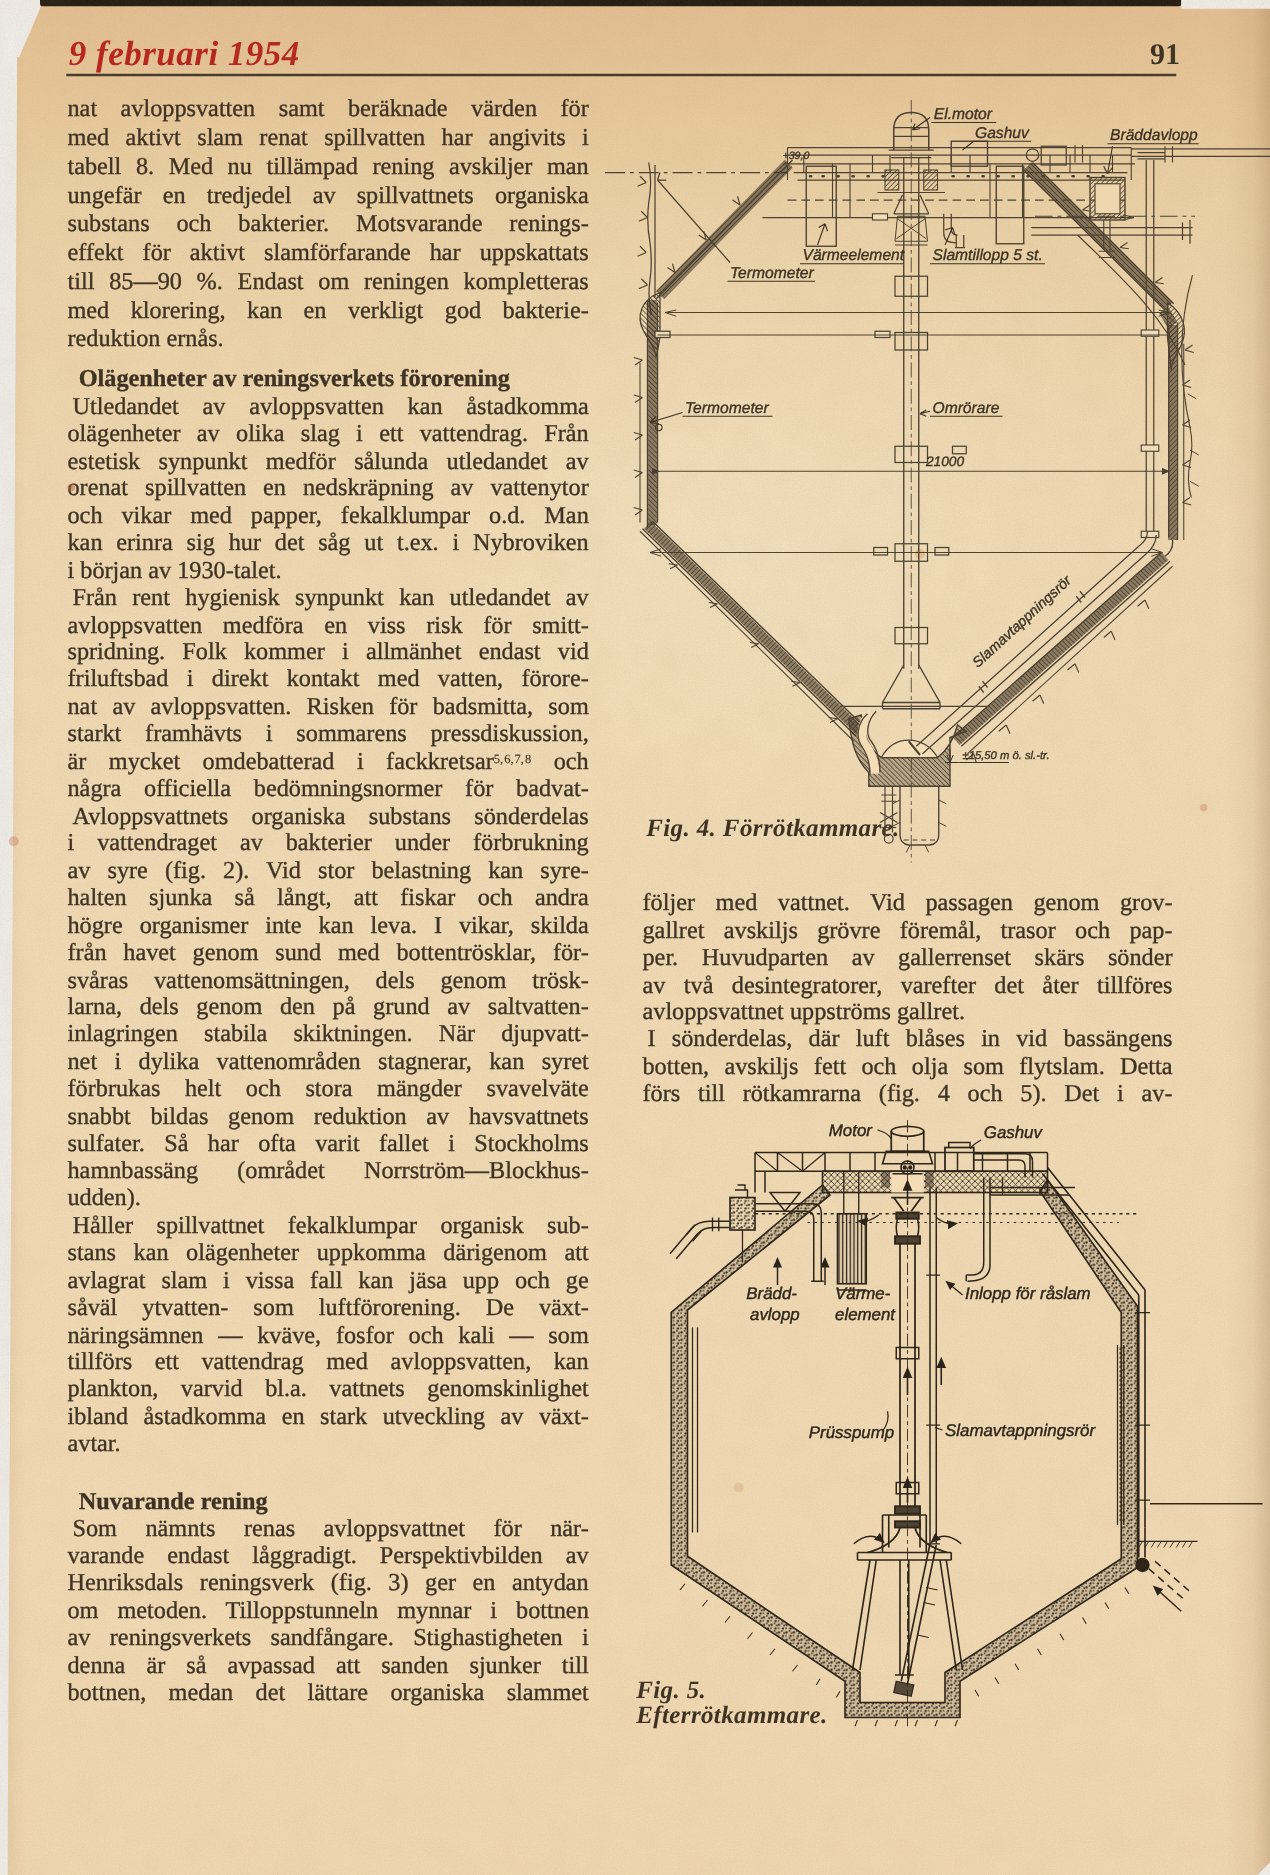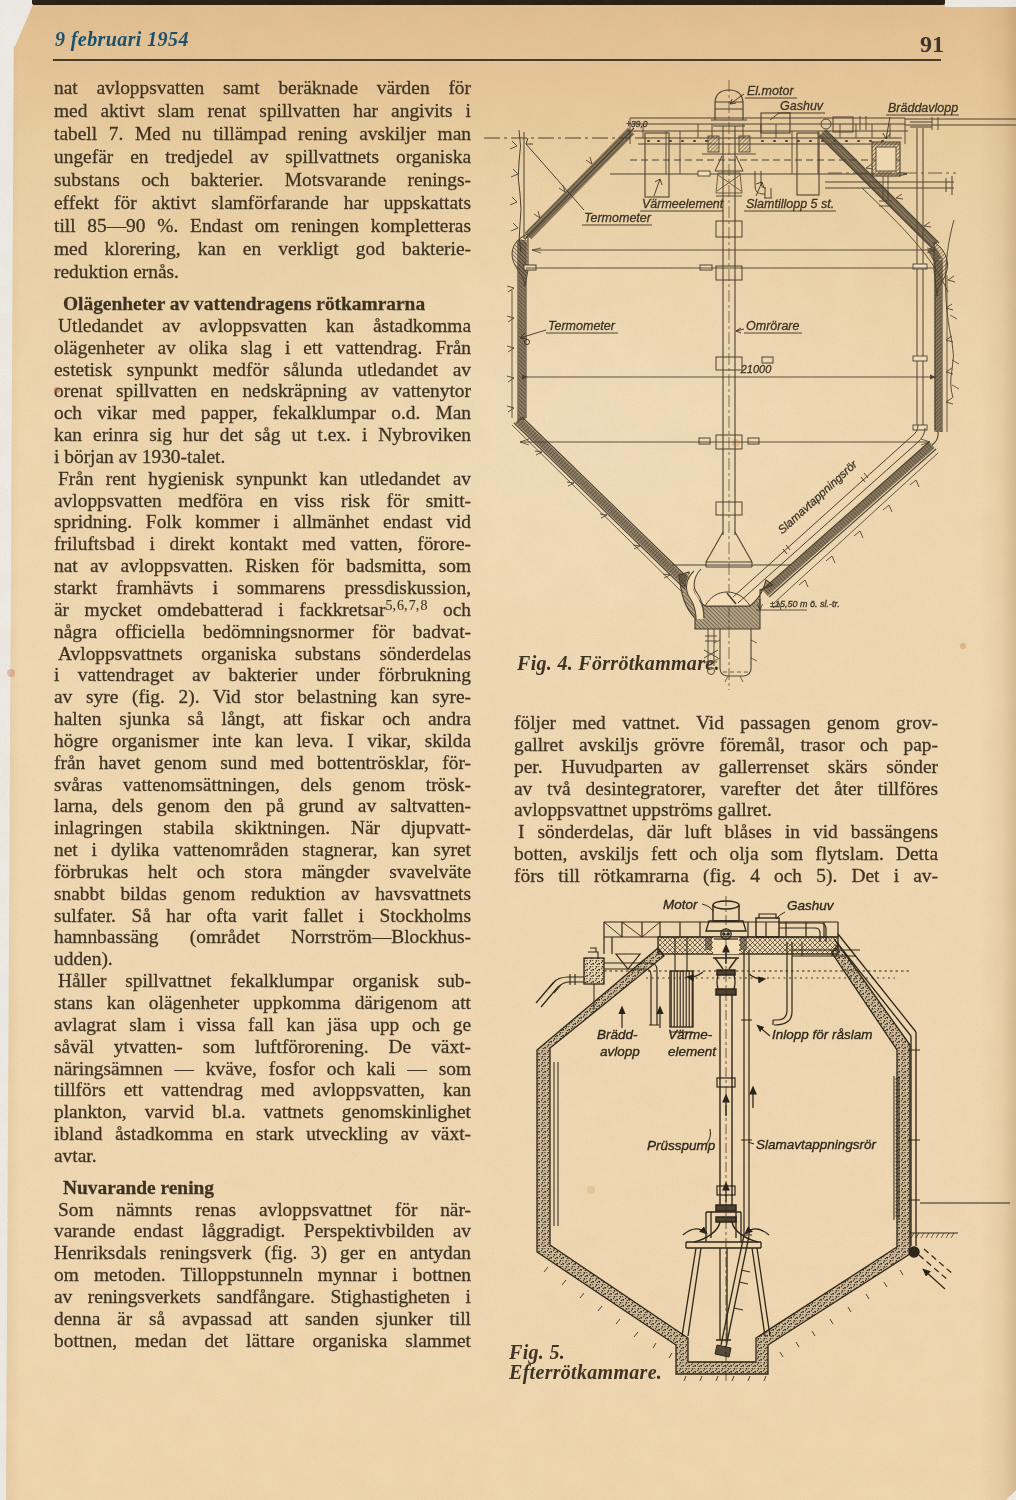--- a/index.html
+++ b/index.html
@@ -8,32 +8,32 @@
 .paper{position:absolute;left:0;top:0;width:1016px;height:1500px;clip-path:polygon(14px 0,1016px 0,1016px 1500px,6px 1500px);
  background:
   radial-gradient(ellipse 540px 400px at 58% 28%, rgba(255,246,222,0.30), rgba(255,246,222,0) 70%),
   linear-gradient(90deg, rgba(140,90,50,0.13) 0, rgba(140,90,50,0) 20px),
   linear-gradient(270deg, rgba(120,75,40,0.22) 0, rgba(140,90,50,0.08) 14px, rgba(140,90,50,0) 36px),
   linear-gradient(180deg,#e6c294 0,#eac99c 60px,#efd5aa 160px,#f3dcb6 380px,#f5dfba 650px,#f5dfba 950px,#f5deb9 1250px,#f4dcb6 1500px);
 }
 .whitewedge{position:absolute;left:13px;top:0;width:22px;height:46px;background:#f3f2f0;
  clip-path:polygon(0 0,100% 0,10% 100%,0 100%);}
 .topband{position:absolute;left:32px;top:0;height:5px;width:913px;background:#1b150c;border-radius:0 0 2px 2px}
-.hdr{position:absolute;font-style:italic;font-weight:bold;font-size:20px;letter-spacing:0.4px;color:#0c4a6e}
+.hdr{position:absolute;font-style:italic;font-weight:bold;font-size:28px;letter-spacing:0.4px;color:#b91c1c}
 .pagenum{position:absolute;font-weight:bold;font-size:24px;color:#33291c}
 .rule{position:absolute;background:#3d3424;height:2px}
 
 .col{position:absolute;font-size:19.4px;color:#33291c;-webkit-text-stroke:0.28px #33291c}
 .ln{height:21.85px;line-height:21.85px;text-align:justify;text-align-last:justify}
 .p1 .ln{height:23.0px;line-height:23.0px}
 .end{text-align-last:left}
 .ind{text-indent:4px}
 .h{font-weight:bold;text-indent:9px;text-align-last:left}
 .mt{margin-top:10px}
-sup{font-size:14px;-webkit-text-stroke:0.1px #33291c;line-height:0;vertical-align:baseline;position:relative;top:-0.45em}
+sup{font-size:10px;-webkit-text-stroke:0.1px #33291c;line-height:0;vertical-align:baseline;position:relative;top:-0.45em}
 
 .figcap{position:absolute;font-weight:bold;font-style:italic;font-size:20px;color:#33291c;letter-spacing:0.3px}
 
 .grain{position:absolute;left:0;top:0;width:1016px;height:1500px;pointer-events:none}
 </style>
 </head>
 <body>
 <div id="page">
 
 <div class="paper"></div>
@@ -49,30 +49,30 @@
 <div class="hdr" style="left:55px;top:28px">9 februari 1954</div>
 
 <div class="pagenum" style="left:920px;top:31px">91</div>
 
 <div class="rule" style="left:53px;top:59px;width:888px"></div>
 
 <div class="col" style="left:54px;top:76px;width:417px">
 <div class="p1">
 <div class="ln">nat avloppsvatten samt beräknade värden för</div>
 <div class="ln">med aktivt slam renat spillvatten har angivits i</div>
-<div class="ln">tabell 7. Med nu tillämpad rening avskiljer man</div>
+<div class="ln">tabell 8. Med nu tillämpad rening avskiljer man</div>
 <div class="ln">ungefär en tredjedel av spillvattnets organiska</div>
 <div class="ln">substans och bakterier. Motsvarande renings-</div>
 <div class="ln">effekt för aktivt slamförfarande har uppskattats</div>
 <div class="ln">till 85—90 %. Endast om reningen kompletteras</div>
 <div class="ln">med klorering, kan en verkligt god bakterie-</div>
 <div class="ln end">reduktion ernås.</div>
 </div>
 
-<div class="ln h mt">Olägenheter av vattendragens rötkamrarna</div>
+<div class="ln h mt">Olägenheter av reningsverkets förorening</div>
 <div class="ln ind">Utledandet av avloppsvatten kan åstadkomma</div>
 <div class="ln">olägenheter av olika slag i ett vattendrag. Från</div>
 <div class="ln">estetisk synpunkt medför sålunda utledandet av</div>
 <div class="ln">orenat spillvatten en nedskräpning av vattenytor</div>
 <div class="ln">och vikar med papper, fekalklumpar o.d. Man</div>
 <div class="ln">kan erinra sig hur det såg ut t.ex. i Nybroviken</div>
 <div class="ln end">i början av 1930-talet.</div>
 <div class="ln ind">Från rent hygienisk synpunkt kan utledandet av</div>
 <div class="ln">avloppsvatten medföra en viss risk för smitt-</div>
 <div class="ln">spridning. Folk kommer i allmänhet endast vid</div>
@@ -99,21 +99,21 @@
 <div class="ln ind">Håller spillvattnet fekalklumpar organisk sub-</div>
 <div class="ln">stans kan olägenheter uppkomma därigenom att</div>
 <div class="ln">avlagrat slam i vissa fall kan jäsa upp och ge</div>
 <div class="ln">såväl ytvatten- som luftförorening. De växt-</div>
 <div class="ln">näringsämnen — kväve, fosfor och kali — som</div>
 <div class="ln">tillförs ett vattendrag med avloppsvatten, kan</div>
 <div class="ln">plankton, varvid bl.a. vattnets genomskinlighet</div>
 <div class="ln">ibland åstadkomma en stark utveckling av växt-</div>
 <div class="ln end">avtar.</div>
 
-<div class="ln h mt" style="margin-top:10px">Nuvarande rening</div>
+<div class="ln h mt" style="margin-top:24px">Nuvarande rening</div>
 <div class="ln ind">Som nämnts renas avloppsvattnet för när-</div>
 <div class="ln">varande endast låggradigt. Perspektivbilden av</div>
 <div class="ln">Henriksdals reningsverk (fig. 3) ger en antydan</div>
 <div class="ln">om metoden. Tilloppstunneln mynnar i bottnen</div>
 <div class="ln">av reningsverkets sandfångare. Stighastigheten i</div>
 <div class="ln">denna är så avpassad att sanden sjunker till</div>
 <div class="ln">bottnen, medan det lättare organiska slammet</div>
 </div>
 
 <div class="col" style="left:514px;top:712px;width:424px">

